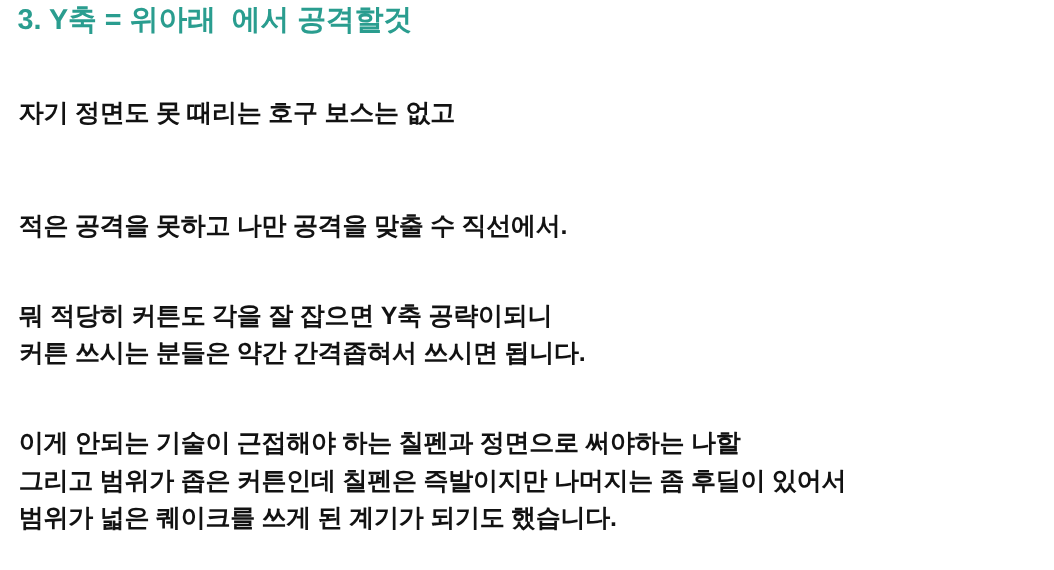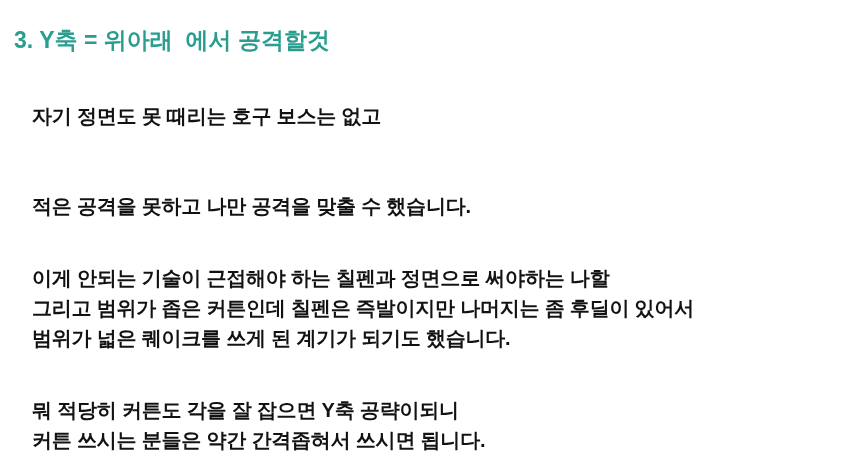--- a/index.html
+++ b/index.html
@@ -7,46 +7,46 @@
     padding: 0;
     background: #ffffff;
   }
   .page {
     position: relative;
     width: 843px;
     height: 456px;
     background: #ffffff;
     overflow: hidden;
     box-sizing: border-box;
-    padding: 25px 14px 0 14px;
+    padding: 0 14px 0 14px;
     font-family: "Liberation Sans", "DejaVu Sans", sans-serif;
     font-weight: 700;
     color: #121212;
   }
   h2.section-heading {
     margin: 0 0 46px 0;
     font-size: 23px;
     line-height: 30px;
     font-weight: 700;
     letter-spacing: 0px;
     color: #2a9d8f;
     white-space: pre-wrap; 
   }
   .paragraphs p {
-    margin: 0 0 42px 18px;
+    margin: 0 0 42px 1px;
     font-size: 20px;
     line-height: 30px;
     font-weight: 700;
     letter-spacing: -0.2px;
     white-space: pre-wrap;
   }
 </style>
 </head>
 <body>
 
 <div class="page">
   <h2 class="section-heading" style="color: rgb(42, 157, 143);">3. Y축 = 위아래  에서 공격할것</h2>
   <div class="paragraphs">
-      <p><span>자기 정면도 못 때리는 호구 보스는 없고</span><br><br><br><span>적은 공격을 못하고 나만 공격을 맞출 수 했습니다.</span></p>
+      <p><span>자기 정면도 못 때리는 호구 보스는 없고</span><br><br><br><span>적은 공격을 못하고 나만 공격을 맞출 수 직선에서.</span></p>
+      <p><span>뭐 적당히 커튼도 각을 잘 잡으면 Y축 공략이되니</span><br><span>커튼 쓰시는 분들은 약간 간격좁혀서 쓰시면 됩니다.</span></p>
       <p><span>이게 안되는 기술이 근접해야 하는 칠펜과 정면으로 써야하는 나할</span><br><span>그리고 범위가 좁은 커튼인데 칠펜은 즉발이지만 나머지는 좀 후딜이 있어서</span><br><span>범위가 넓은 퀘이크를 쓰게 된 계기가 되기도 했습니다.</span></p>
-      <p><span>뭐 적당히 커튼도 각을 잘 잡으면 Y축 공략이되니</span><br><span>커튼 쓰시는 분들은 약간 간격좁혀서 쓰시면 됩니다.</span></p>
     </div>
 </div>
 
 </body></html>

